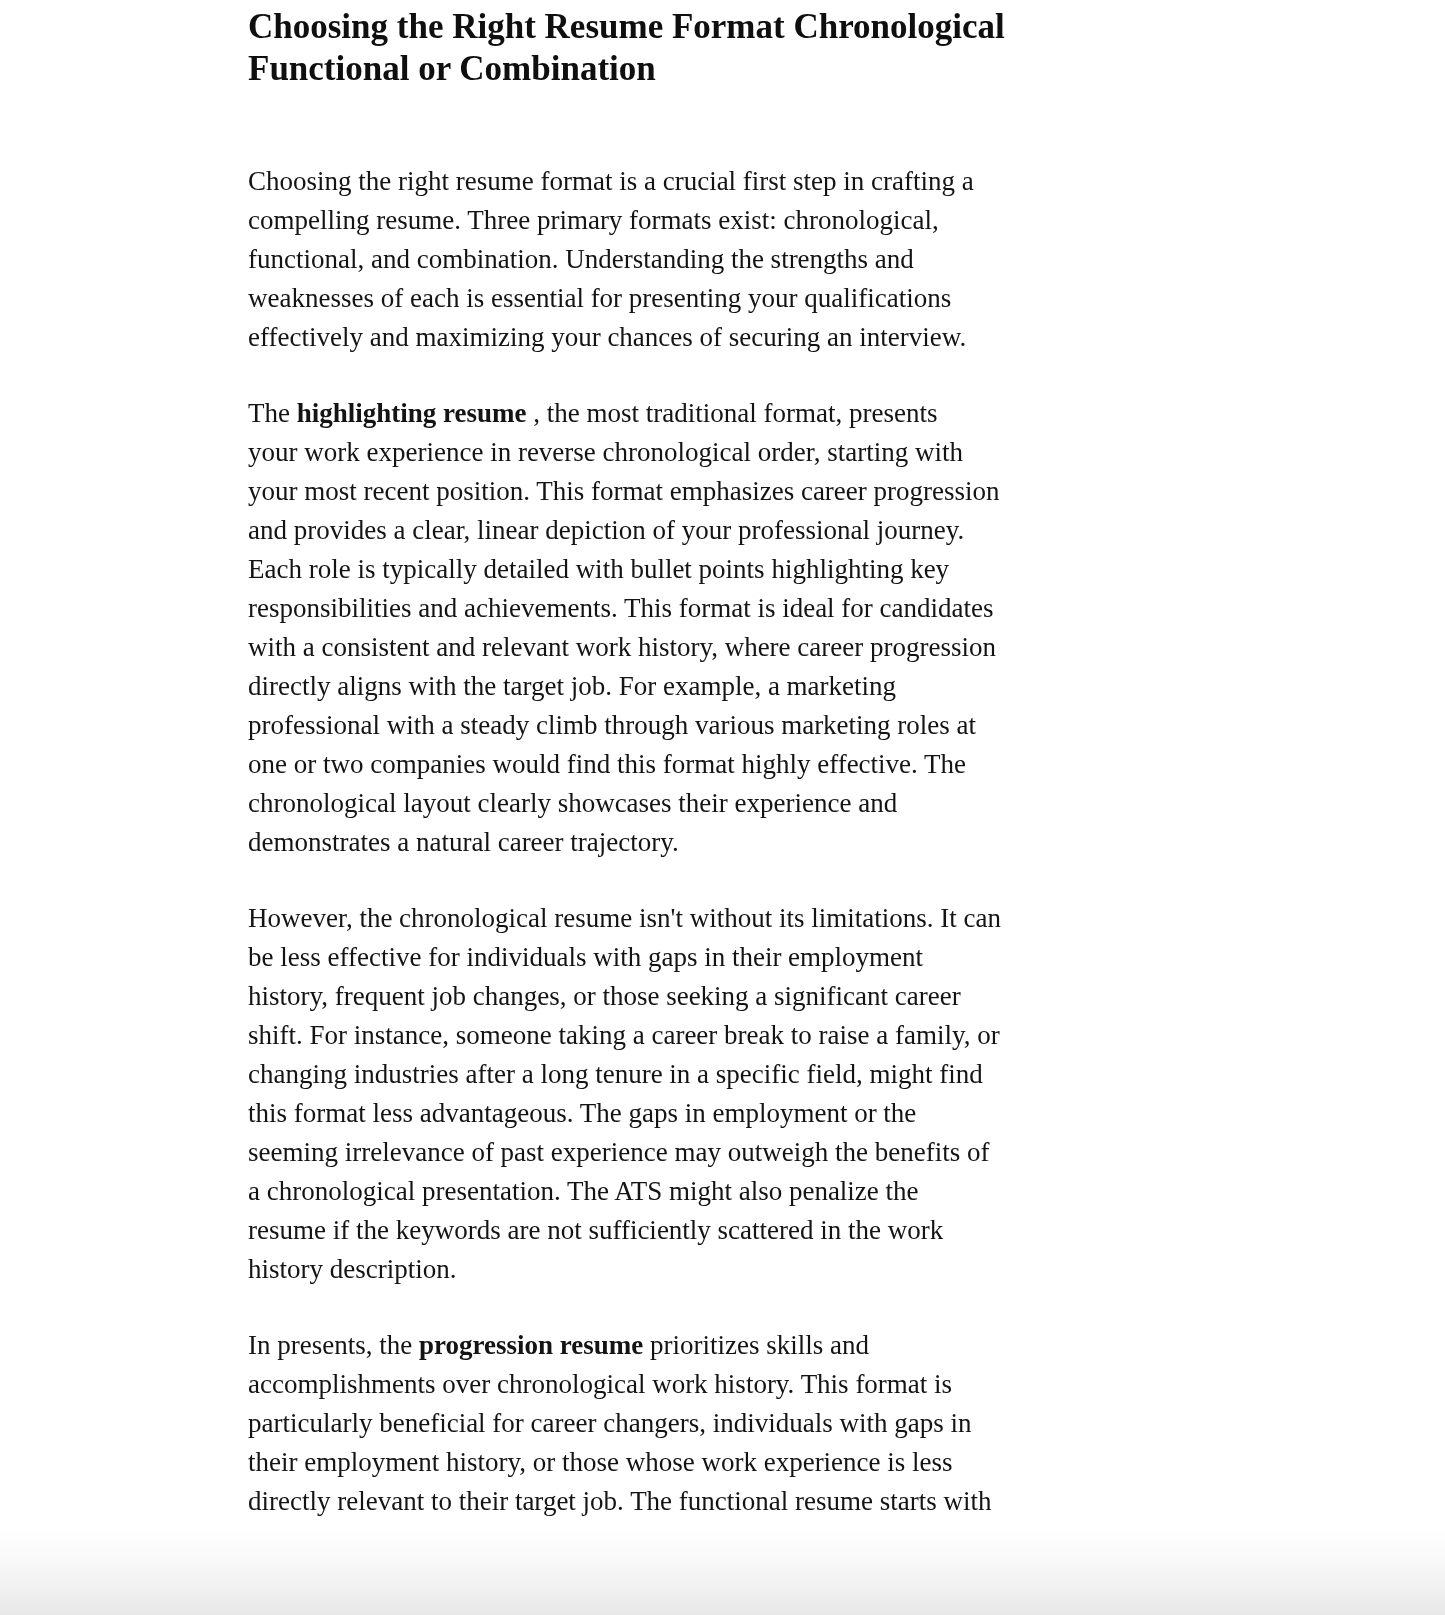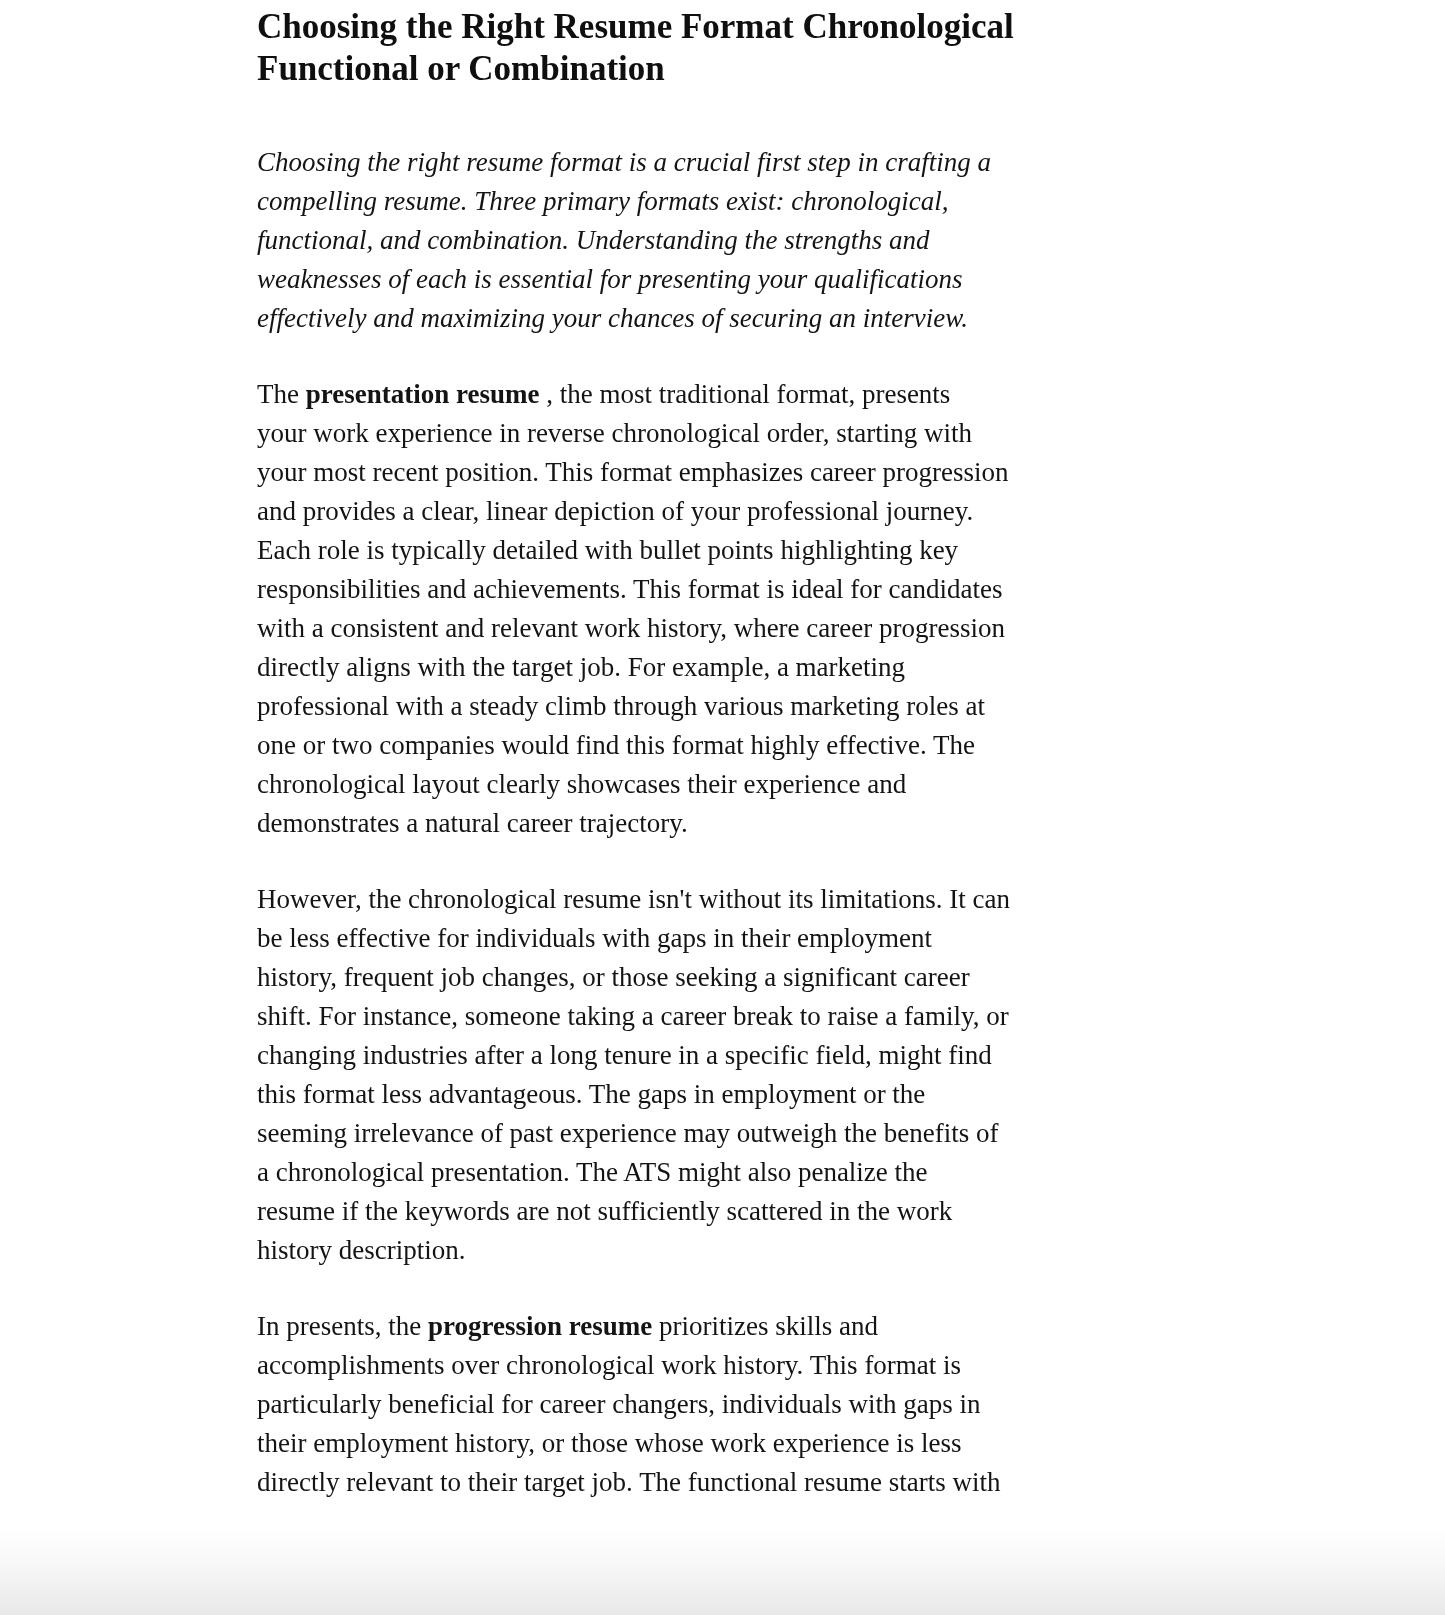--- a/index.html
+++ b/index.html
@@ -11,41 +11,40 @@
     position: relative;
     width: 1445px;
     height: 1615px;
     background: #ffffff;
     overflow: hidden;
     font-family: "Liberation Serif", "DejaVu Serif", serif;
     color: #141414;
   }
   .content {
     position: absolute;
-    left: 257px;
+    left: 248px;
     top: 0;
     width: 1145px;
   }
   .article-title {
     font-size: 35px;
     line-height: 42px;
     font-weight: bold;
     color: #0f0f0f;
     margin: 6px 0 0 0;
     white-space: pre-line;
   }
   .body-para {
     font-size: 27px;
     line-height: 39px;
     margin: 37px 0 0 0;
     white-space: pre-line;
   }
   .body-para.first {
-    margin-top: 53px;
-    font-style: italic;
+    margin-top: 72px;
   }
   .body-para strong {
     font-weight: bold;
   }
   .bottom-fade {
     position: absolute;
     left: 0;
     bottom: 0;
     width: 100%;
     height: 88px;
@@ -58,21 +57,21 @@
 
 <div class="page">
   <div class="content">
     <h1 class="article-title">Choosing the Right Resume Format Chronological
 Functional or Combination</h1>
     <p class="body-para first"><span>Choosing the right resume format is a crucial first step in crafting a
 compelling resume. Three primary formats exist: chronological,
 functional, and combination. Understanding the strengths and
 weaknesses of each is essential for presenting your qualifications
 effectively and maximizing your chances of securing an interview.</span></p>
-    <p class="body-para"><span>The </span><strong>presentation resume</strong><span> , the most traditional format, presents
+    <p class="body-para"><span>The </span><strong>highlighting resume</strong><span> , the most traditional format, presents
 your work experience in reverse chronological order, starting with
 your most recent position. This format emphasizes career progression
 and provides a clear, linear depiction of your professional journey.
 Each role is typically detailed with bullet points highlighting key
 responsibilities and achievements. This format is ideal for candidates
 with a consistent and relevant work history, where career progression
 directly aligns with the target job. For example, a marketing
 professional with a steady climb through various marketing roles at
 one or two companies would find this format highly effective. The
 chronological layout clearly showcases their experience and

